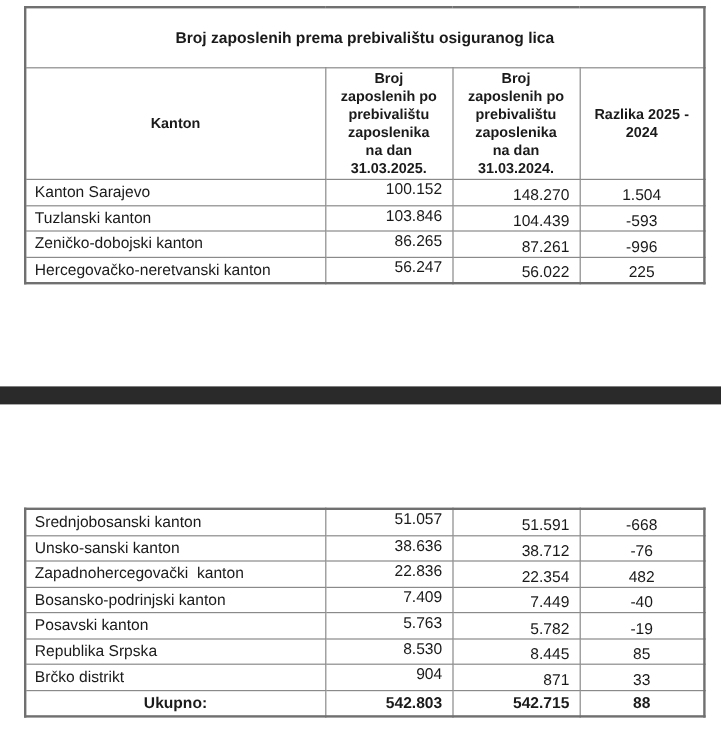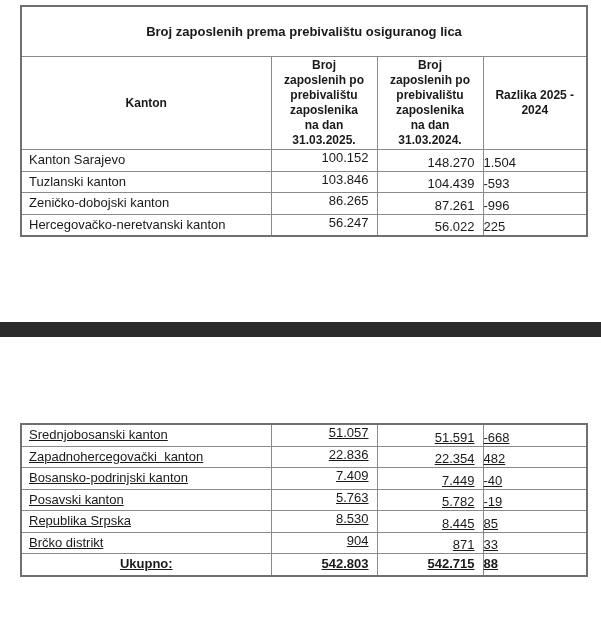--- a/index.html
+++ b/index.html
@@ -2,30 +2,30 @@
 <html><head>
   <meta charset="utf-8">
   <style>
     html, body { margin: 0; padding: 0; background: #ffffff; }
     body { width: 601px; height: 630px; position: relative; overflow: hidden;
            font-family: "Liberation Sans", sans-serif; color: #1a1a1a; }
     table { border-collapse: collapse; position: absolute; left: 20px; width: 566px; table-layout: fixed; }
     td, th { border: 1px solid #8a8a8a; font-size: 13px; padding: 0; }
     .outer { border: 2px solid #707070; }
     #t1 { top: 5px; }
-    #t2 { top: 423px; text-decoration: underline; }
+    #t2 { top: 423px; }
     col.c0 { width: 250px; } col.c1 { width: 106px; } col.c2 { width: 106px; } col.c3 { width: 104px; }
     .title-cell { height: 49px; text-align: center; font-weight: bold; font-size: 13px; }
     .hdr th { height: 91px; text-align: center; font-weight: bold; font-size: 12px; line-height: 15px; vertical-align: middle; }
     .hdr th.multi { vertical-align: top; padding-top: 1px; }
     .row td { height: 20.5px; line-height: 16px; }
     .name { padding-left: 7px; text-align: left; }
     .v1 { text-align: right; padding-right: 8px; vertical-align: top; }
     .v2 { text-align: right; padding-right: 8px; vertical-align: bottom; }
-    .v3 { vertical-align: bottom; }
+    .v3 { text-align: center; vertical-align: bottom; }
     .total td { font-weight: bold; vertical-align: middle; }
     .total .name { text-align: center; padding-left: 0; }
     .bar { position: absolute; left: 0; top: 322px; width: 601px; height: 15px; background: #2a2a2a; }
   </style>
 </head>
 <body>
 
 <table id="t1" class="outer">
   <colgroup>
       <col class="c0">
@@ -86,20 +86,26 @@
       <col class="c3">
     </colgroup>
   <tbody>
       <tr class="row">
     <td class="name">Srednjobosanski kanton</td>
     <td class="v1">51.057</td>
     <td class="v2">51.591</td>
     <td class="v3">-668</td>
   </tr>
   <tr class="row">
+    <td class="name">Unsko-sanski kanton</td>
+    <td class="v1">38.636</td>
+    <td class="v2">38.712</td>
+    <td class="v3">-76</td>
+  </tr>
+  <tr class="row">
     <td class="name" style="white-space:pre">Zapadnohercegovački  kanton</td>
     <td class="v1">22.836</td>
     <td class="v2">22.354</td>
     <td class="v3">482</td>
   </tr>
   <tr class="row">
     <td class="name">Bosansko-podrinjski kanton</td>
     <td class="v1">7.409</td>
     <td class="v2">7.449</td>
     <td class="v3">-40</td>

